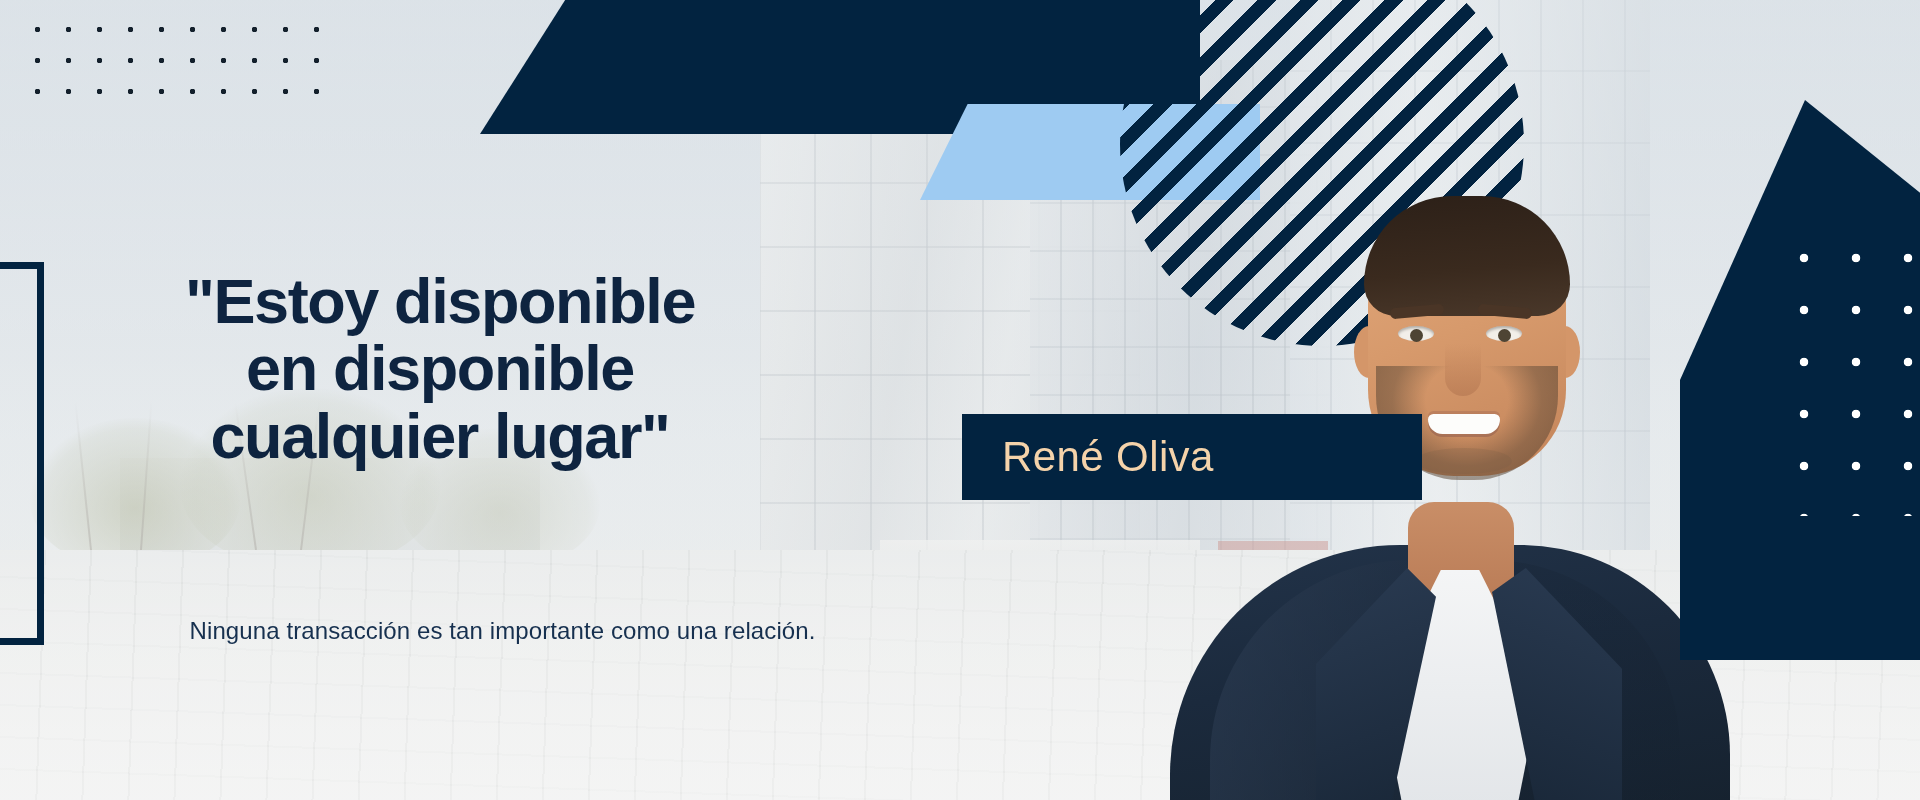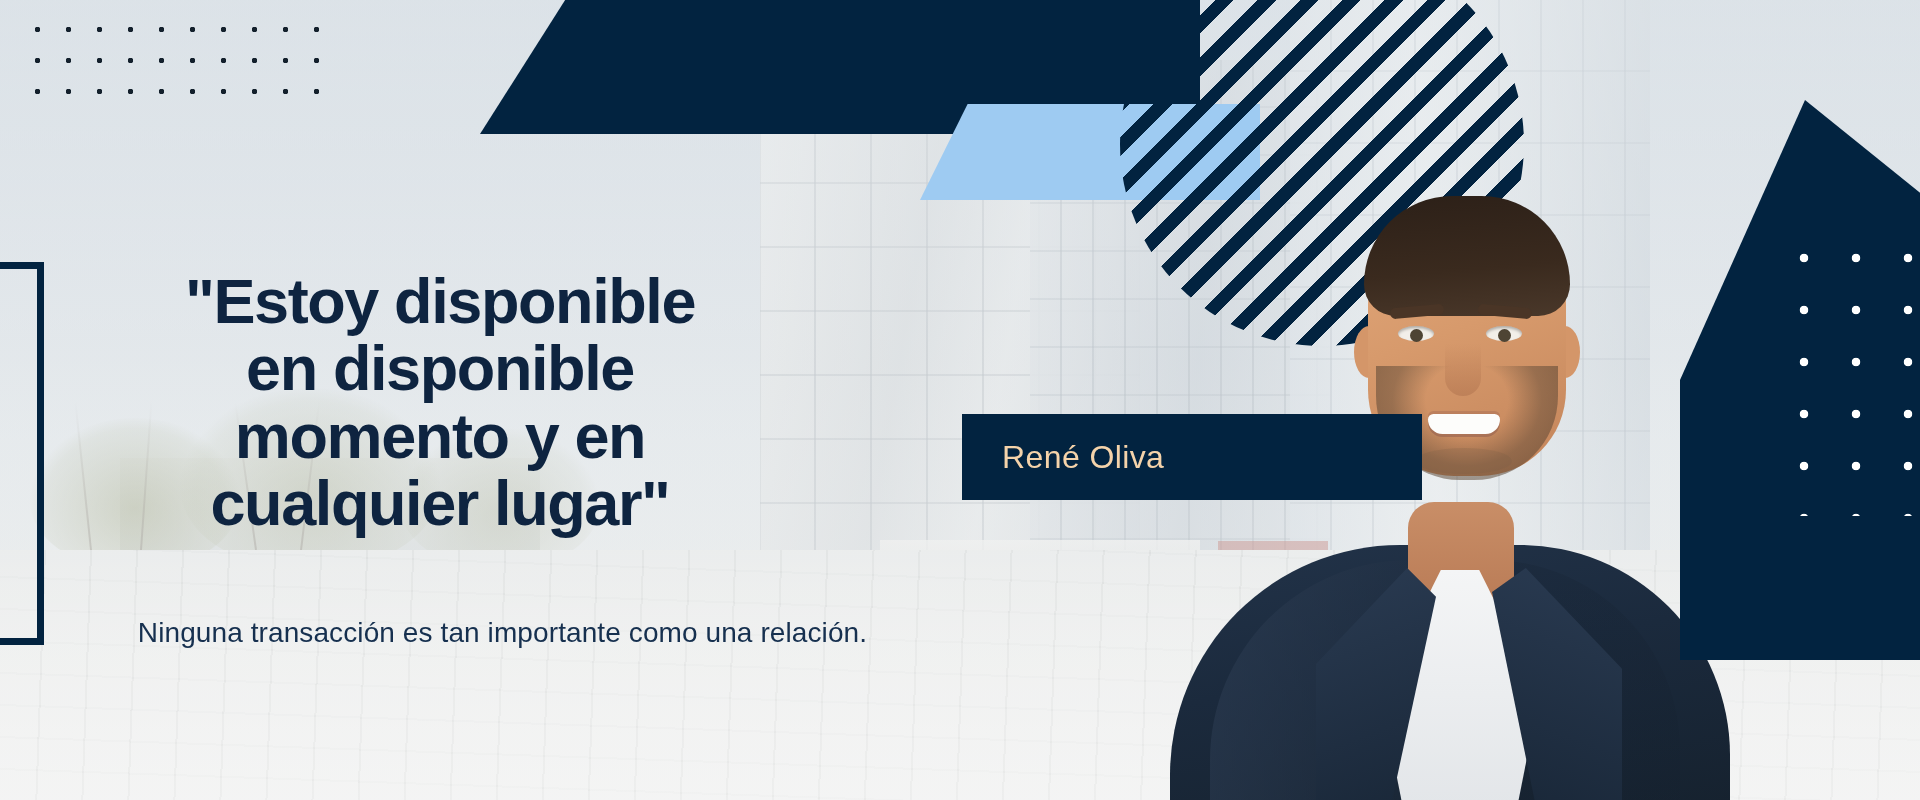--- a/index.html
+++ b/index.html
@@ -154,34 +154,34 @@
     line-height:1.07;
     font-weight:700;
     letter-spacing:-1.4px;
     color:#0e2440;
   }
   .headline .ln { display:block; white-space:nowrap; }
 
   .subtitle {
     position:absolute; left:0px; top:617px; width:1005px;
     text-align:center;
-    font-size:28px;
+    font-size:24px;
     font-weight:400;
     letter-spacing:.1px;
     color:#16304f;
   }
 
   .name-bar {
     position:absolute; left:962px; top:414px; width:460px; height:86px;
     background:#022340;
     display:flex; align-items:center;
   }
   .name-bar .name-text {
     padding-left:40px;
-    font-size:32px;
+    font-size:42px;
     font-weight:400;
     letter-spacing:.4px;
     color:#f5d3aa;
     white-space:nowrap;
   }
 
   
   .portrait { position:absolute; left:1140px; top:130px; width:620px; height:670px; }
 
   .p-shoulders {
@@ -321,21 +321,20 @@
     <div class="p-mouth"></div>
     <div class="p-chin"></div>
   </div>
 
   <div class="navy-pentagon"></div>
   <div class="dot-grid-light"></div>
 
   <div class="headline">
     <span class="ln">"Estoy disponible</span>
     <span class="ln">en disponible</span>
-    <span class="ln">momento y en</span>
     <span class="ln">cualquier lugar"</span>
   </div>
 
   <div class="subtitle">Ninguna transacción es tan importante como una relación.</div>
 
   <div class="name-bar">
     <span class="name-text">René Oliva</span>
   </div>
 
 </div>

